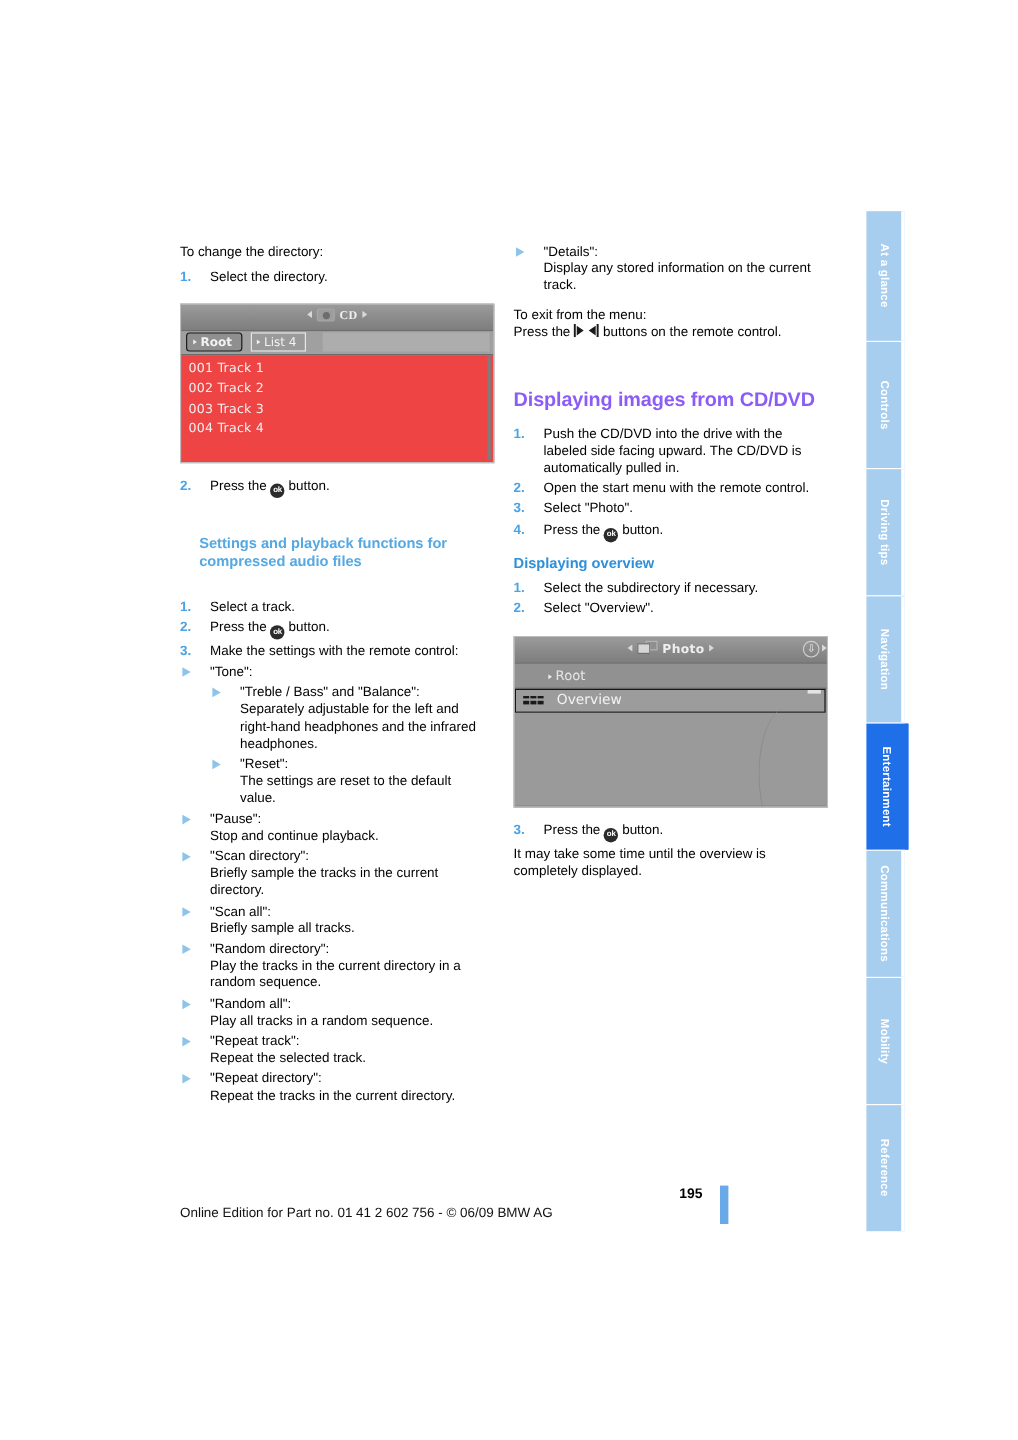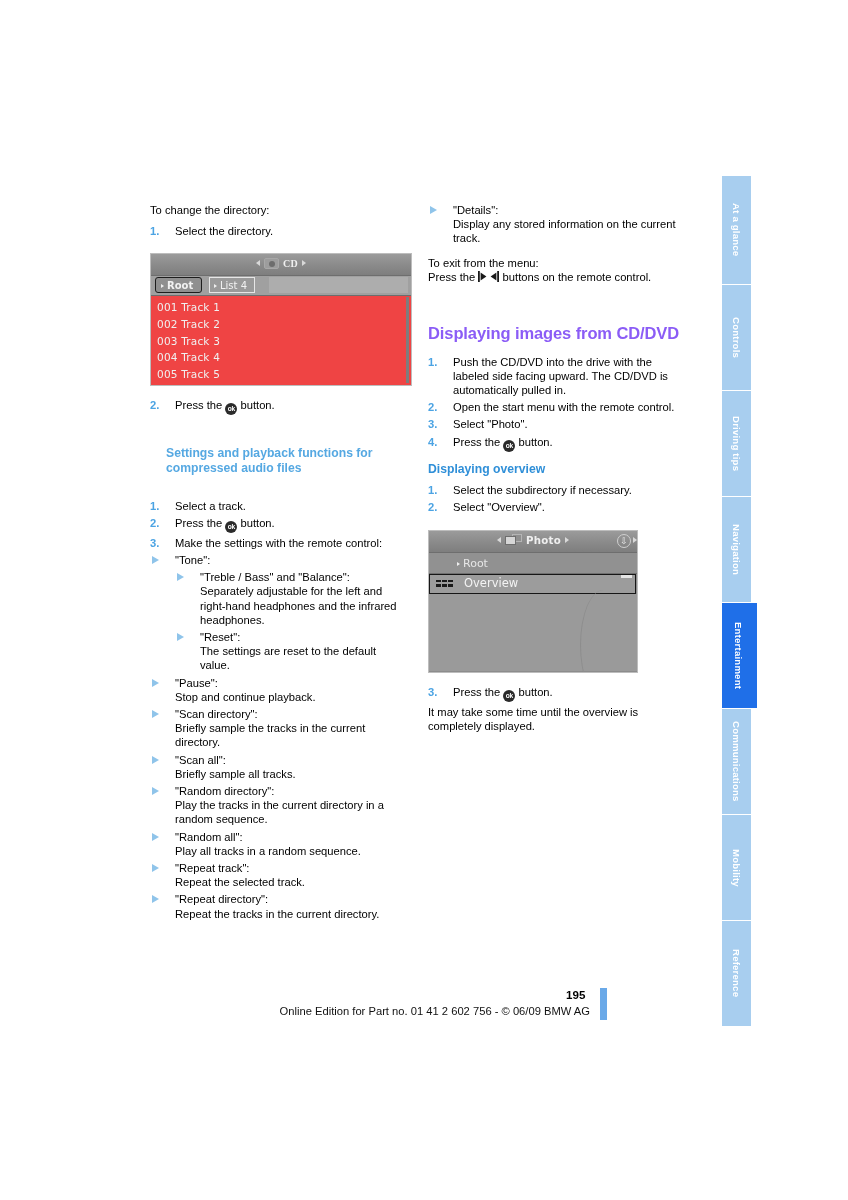--- a/index.html
+++ b/index.html
@@ -298,21 +298,21 @@
   }
   .cd-scroll {
     position: absolute;
     right: 2px; top: 43px;
     width: 3px; height: 86px;
     background: #7d7d7d;
   }
 
   
   #shot-photo {
-    width: 210px;
+    width: 262px;
     height: 143px;
   }
   .ph-top {
     height: 21px;
     background: linear-gradient(to bottom, #9b9b9b 0%, #8a8a8a 55%, #7e7e7e 100%);
     position: relative;
     border-bottom: 1px solid #6e6e6e;
   }
   .ph-top-center {
     position: absolute;
@@ -465,21 +465,21 @@
     top: 988px;
     width: 7px;
     height: 32px;
     background: #6aa9e8;
   }
   .footer-line {
     position: absolute;
     left: 150px;
     top: 1005px;
     width: 440px;
-    text-align: right;
+    text-align: left;
     font-size: 11.2px;
     color: #111;
   }
 </style>
 </head>
 <body>
 
 <div class="page">
 
   <div class="col col-left">
@@ -505,21 +505,20 @@
       <div class="cd-tabs">
         <div class="tab-root"><span class="mini-arrow"></span><span>Root</span></div>
         <div class="tab-list"><span class="mini-arrow"></span><span>List 4</span></div>
         <div class="tab-rest"></div>
       </div>
       <div class="cd-list">
         <div class="cd-row">001 Track 1</div>
         <div class="cd-row">002 Track 2</div>
         <div class="cd-row">003 Track 3</div>
         <div class="cd-row">004 Track 4</div>
-        <div class="cd-row">005 Track 5</div>
       </div>
       <div class="cd-scroll"></div>
       <div class="shot-cap"></div>
     </div>
 
     <div class="spacer-md"></div>
 
     <ul class="numlist">
       <li>
         <span class="num">2.</span>

